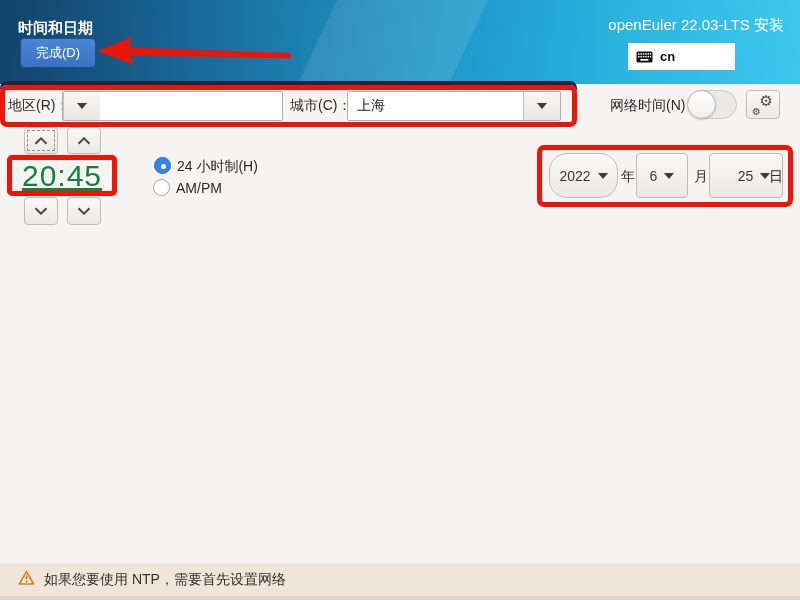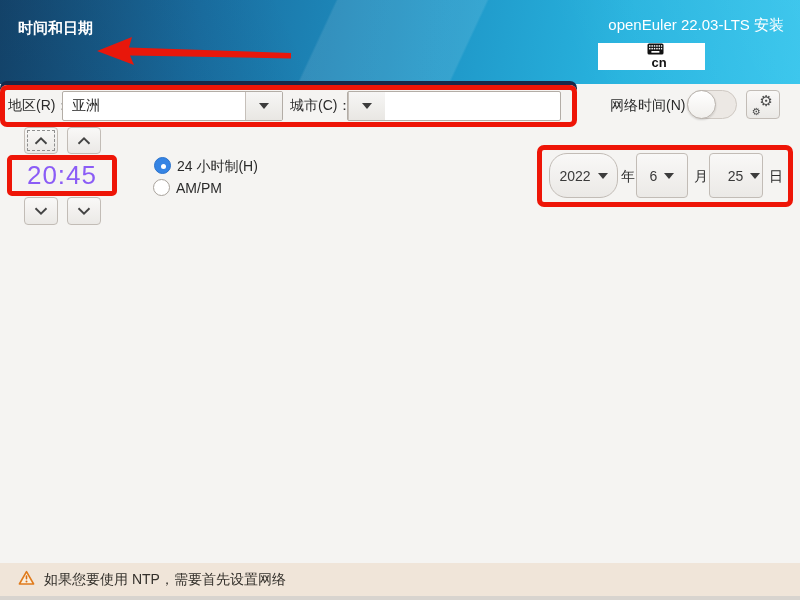--- a/index.html
+++ b/index.html
@@ -14,22 +14,22 @@
       linear-gradient(115deg, rgba(255,255,255,0) 40%, rgba(255,255,255,0.10) 40.3%, rgba(255,255,255,0.10) 58%, rgba(255,255,255,0) 58.3%),
       linear-gradient(245deg, rgba(255,255,255,0.08) 0%, rgba(255,255,255,0) 30%),
       linear-gradient(65deg, rgba(0,25,55,0.18) 0%, rgba(0,25,55,0) 38%),
       linear-gradient(100deg, #174a72 0%, #1a6fa2 25%, #1f97c8 55%, #28b4df 78%, #2fc3ec 100%);
   }
   #page-title { left:18px; top:11px; font-size:15px; font-weight:bold; color:#ffffff;margin-top:8px; }
   #done-btn { left:20px; top:38px; width:76px; height:30px;
     background:linear-gradient(#4886d4,#3a72c2); border:1px solid #1f4c90; border-radius:4px;
     color:#fff; font-size:13px; display:flex; align-items:center; justify-content:center; cursor:pointer; }
   #product-title { right:16px; top:16px; font-size:15px; color:#ffffff; }
-  #kbd-box { left:598px; top:43px; width:107px; height:27px; background:#fff;
-    display:flex; align-items:center; padding-left:8px; cursor:pointer;flex-direction:column; }
+  #kbd-box { left:628px; top:43px; width:107px; height:27px; background:#fff;
+    display:flex; align-items:center; padding-left:8px; cursor:pointer; }
   #kbd-box svg { display:block; }
   #kbd-label { margin-left:7px; font-size:13px; font-weight:bold; color:#111; }
 
   
   .red-rect { border:5px solid #ee1507; border-radius:7px; pointer-events:none; }
   #rect-timezone { left:0px; top:85px; width:577px; height:42px; box-shadow:0 -4px 0 #17294a; }
   #rect-time { left:7px; top:155px; width:110px; height:41px; border-radius:5px;
     display:flex; align-items:center; justify-content:center; }
   #rect-date { left:537px; top:145px; width:256px; height:62px; }
   #arrow-svg { left:0; top:0; width:800px; height:600px; pointer-events:none; }
@@ -62,50 +62,53 @@
   .gear-big { position:absolute; right:0; top:-4px; font-size:15px; color:#4c4c4c;
     font-family:"DejaVu Sans",sans-serif; }
   .gear-small { position:absolute; left:-1px; bottom:-3px; font-size:10px; color:#4c4c4c;
     font-family:"DejaVu Sans",sans-serif; }
 
   .spin-btn { width:34px; height:27px; }
   #hour-up   { left:24px; top:127px; outline:1px dashed #8f8f8f; outline-offset:-4px; }
   #min-up    { left:67px; top:127px; }
   #hour-down { left:24px; top:197px; height:28px; }
   #min-down  { left:67px; top:197px; height:28px; }
-  #time-display { font-size:26px; color:#8b5cf6; letter-spacing:1px; }
+  #time-display { font-size:30px; color:#15803d; letter-spacing:1px;text-decoration:underline; }
 
   .radio { width:17px; height:17px; border-radius:50%; cursor:pointer; }
   #radio-24h { left:154px; top:157px; background:#3584e4; border:1px solid #2c73cc; position:absolute; }
   #radio-24h::after { content:""; position:absolute; left:5.5px; top:5.5px; width:5px; height:5px;
     border-radius:50%; background:#fff; }
   #radio-ampm { left:153px; top:179px; background:#fff; border:1px solid #a9a39c; position:absolute; }
   #label-24h  { left:177px; top:158px; cursor:pointer; }
   #label-ampm { left:176px; top:180px; cursor:pointer; }
 
   .date-btn { height:45px; gap:7px; font-size:14px; }
   #year-btn  { left:549px; top:153px; width:69px;border-radius:18px; }
   #month-btn { left:636px; top:153px; width:52px; }
-  #day-btn   { left:709px; top:153px; width:54px;padding-left:16px; }
+  #day-btn   { left:709px; top:153px; width:74px;padding-left:16px; }
   #year-suffix  { left:621px; top:168px; }
   #month-suffix { left:694px; top:168px; }
   #day-suffix   { left:769px; top:168px; }
 
   
   #warning-bar { left:0; top:563px; width:800px; height:33px; background:#f0e5d9;
     display:flex; align-items:center; }
   #warning-icon { margin-left:18px; }
   #warning-text { margin-left:9px; font-size:14px; color:#33302b; }
   #bottom-strip { left:0; top:596px; width:800px; height:4px; background:#d8d4cf; }
 </style>
 </head>
 <body>
 
 <div id="banner" class="abs">
   <div id="page-title" class="abs">时间和日期</div>
+  <div id="done-btn" class="abs">
+    <span>完成(D)</span>
+  </div>
   <div id="product-title" class="abs">openEuler 22.03-LTS 安装</div>
   <div id="kbd-box" class="abs">
     <span>
       <svg width="17" height="12" viewBox="0 0 17 12">
         <rect x="0.5" y="0.5" width="16" height="11" rx="1.6" fill="#111"></rect>
         <g fill="#fff">
           <rect x="2" y="2.2" width="1.5" height="1.5"></rect>
             <rect x="4.4" y="2.2" width="1.5" height="1.5"></rect>
           <rect x="6.8" y="2.2" width="1.5" height="1.5"></rect>
             <rect x="9.2" y="2.2" width="1.5" height="1.5"></rect>
@@ -124,28 +127,28 @@
     <span id="kbd-label">cn</span>
   </div>
 </div>
 
 <svg id="arrow-svg" class="abs">
   <polygon points="97,51 132,37 129,47.5 291,53 291,58.5 130,55.5 134,65" fill="#e8170b"></polygon>
 </svg>
 
 <div id="region-label" class="abs label">地区(R)：</div>
 <div id="combo-region" class="abs combo">
-  <input type="text" value="亚洲" style="">
   <div class="arrow-btn">
     <span class="tri-down"></span>
   </div>
 </div>
 
 <div id="city-label" class="abs label">城市(C)：</div>
 <div id="combo-city" class="abs combo">
+  <input type="text" value="上海" style="">
   <div class="arrow-btn">
     <span class="tri-down"></span>
   </div>
 </div>
 
 <div id="rect-timezone" class="abs red-rect"></div>
 
 <div id="ntp-label" class="abs label">网络时间(N)</div>
 <div id="ntp-toggle" class="abs">
   <span id="ntp-knob"></span>

